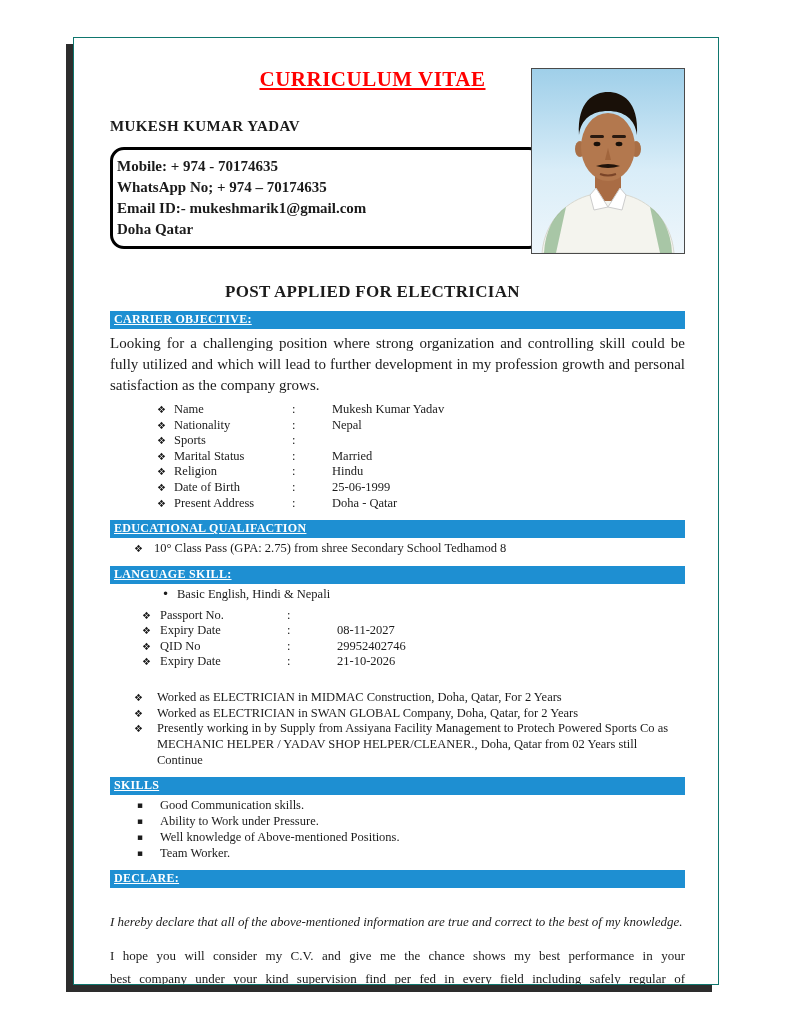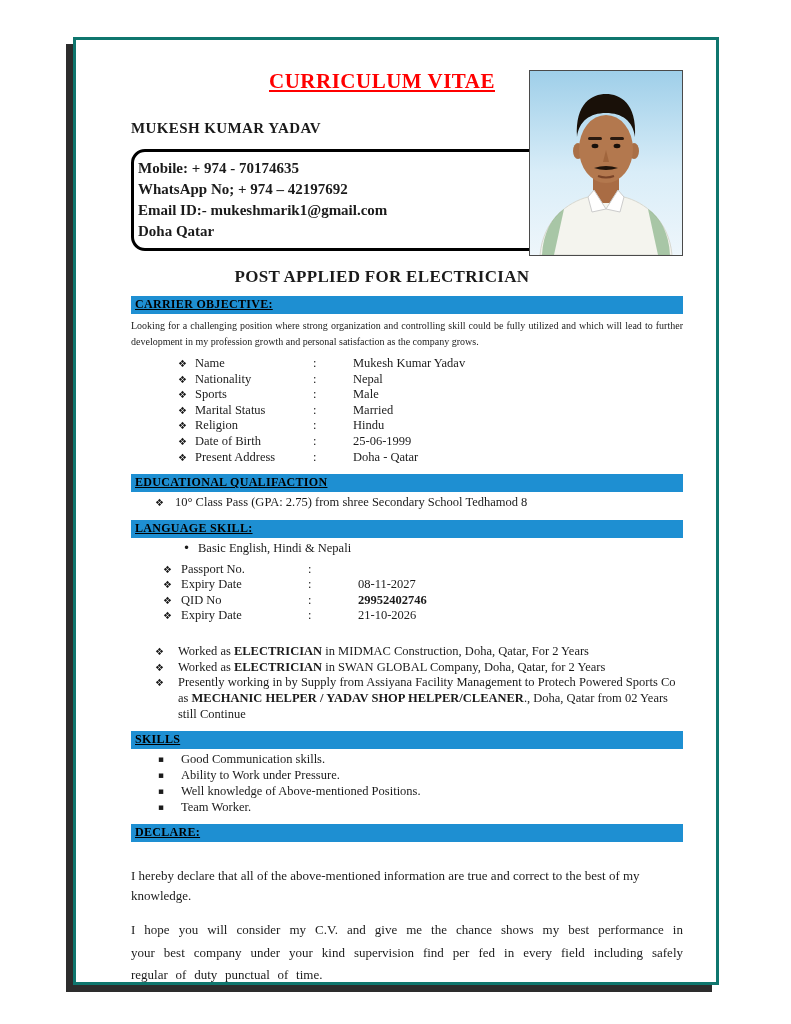--- a/index.html
+++ b/index.html
@@ -7,23 +7,23 @@
   body {
     font-family: "Liberation Serif", "DejaVu Serif", serif;
     color:#1b1b1b;
     width:791px;
   }
   .canvas { position:relative; width:791px; height:1024px; background:#ffffff; overflow:hidden; }
   .page {
     position:absolute; left:73px; top:37px;
     width:646px; height:948px;
     background:#ffffff;
-    border:3px solid #0f766e;
+    border:1px solid #0f766e;
     box-shadow:-7px 7px 0 0 #2d2d2d;
-    padding:24px 33px 14px 55px;
+    padding:24px 33px 14px 36px;
     overflow:hidden;
   }
   .title {
     margin:5px 50px 0 0;
     text-align:center;
     font-size:21px; font-weight:bold;
     color:#ff0000; text-decoration:underline;
     letter-spacing:0.5px;
   }
   .photo-frame {
@@ -40,66 +40,66 @@
   .contact-box {
     margin-top:12px;
     width:433px;
     border:3px solid #000;
     border-radius:14px;
     padding:6px 10px 6px 4px;
     font-size:15px; font-weight:bold;
     line-height:21px;
   }
   .post-applied {
-    margin:16px 50px 0 0;
+    margin:33px 50px 0 0;
     text-align:center;
     font-size:17px; font-weight:bold;
     letter-spacing:0.3px;
   }
   .bar {
     margin-top:9px;
     background:#1e8fd2;
-    color:#000000;
+    color:#ffffff;
     font-size:12px; font-weight:bold;
     padding:1px 4px 3px 4px;
     line-height:14px;
   }
   .bar span { text-decoration:underline; letter-spacing:0.3px; }
   .para {
     margin:4px 0 6px 0;
-    font-size:10px; line-height:16px;
+    font-size:15px; line-height:21px;
     text-align:justify;
   }
   .details { margin:4px 0 5px 0; }
   .drow {
     display:grid;
     grid-template-columns:17px 118px 40px auto;
     font-size:12.5px; line-height:15.6px;
   }
   .details.p1 .drow { margin-left:47px; }
   .details.p2 .drow { grid-template-columns:18px 127px 50px auto; margin-left:32px; }
   .bullet { font-family:"DejaVu Sans", sans-serif; font-size:10px; line-height:15.6px; }
   .bullet.dot { font-size:12px; }
   .bullet.sq { font-size:9px; }
-  .bold { font-weight:bold; }
+  .bold { font-weight:normal; }
   ul.blist { list-style:none; margin:3px 0 5px 0; }
   ul.blist li {
     display:grid; grid-template-columns:23px auto;
     font-size:12.5px; line-height:15.7px;
   }
   ul.edu { margin-left:24px; }
   ul.edu li { grid-template-columns:20px auto; }
   ul.lang { margin-left:52px; }
   ul.lang li { grid-template-columns:15px auto; }
   ul.work { margin-left:24px; }
   ul.skills { margin-left:27px; }
   .gap-sm { height:12px; }
   .declare1 {
     margin-top:24px;
-    font-size:13px; line-height:20px;
+    font-size:13px; line-height:20px;font-style:italic;
   }
   .declare2 {
     margin-top:13px;
     font-size:13px; line-height:22.5px;
     text-align:justify; word-spacing:4.5px;
   }
 </style>
 </head>
 <body>
 
@@ -135,21 +135,21 @@
         <path d="M68 105 Q76 108 84 105" stroke="#7a4428" stroke-width="2" fill="none"></path>
       </svg>
     </div>
 
     <h1 class="title">CURRICULUM VITAE</h1>
 
     <div class="name">MUKESH  KUMAR  YADAV</div>
 
     <div class="contact-box">
       <div>Mobile: + 974 - 70174635</div>
-      <div>WhatsApp No; + 974 – 42197692</div>
+      <div>WhatsApp No; + 974 – 70174635</div>
       <div>Email ID:- mukeshmarik1@gmail.com</div>
       <div>Doha Qatar</div>
     </div>
 
     <div class="post-applied">POST APPLIED FOR ELECTRICIAN</div>
 
     <div class="bar"><span>CARRIER OBJECTIVE:</span></div>
     <p class="para">Looking for a challenging position where strong organization and controlling skill could be fully utilized and which will lead to further development in my profession growth and personal satisfaction as the company grows.</p>
 
     <div class="details p1">
@@ -162,21 +162,20 @@
       <div class="drow">
         <span class="bullet">❖</span>
         <span>Nationality</span>
         <span>:</span>
         <span>Nepal</span>
       </div>
       <div class="drow">
         <span class="bullet">❖</span>
         <span>Sports</span>
         <span>:</span>
-        <span>Male</span>
       </div>
       <div class="drow">
         <span class="bullet">❖</span>
         <span>Marital Status</span>
         <span>:</span>
         <span>Married</span>
       </div>
       <div class="drow">
         <span class="bullet">❖</span>
         <span>Religion</span>

